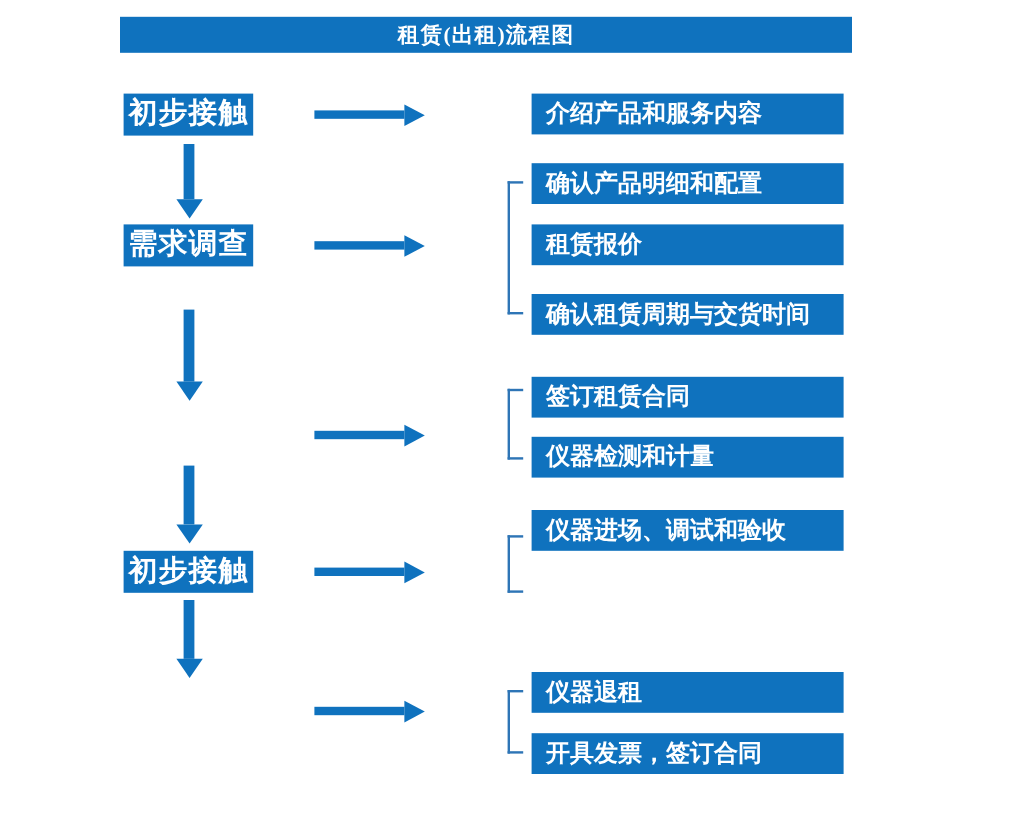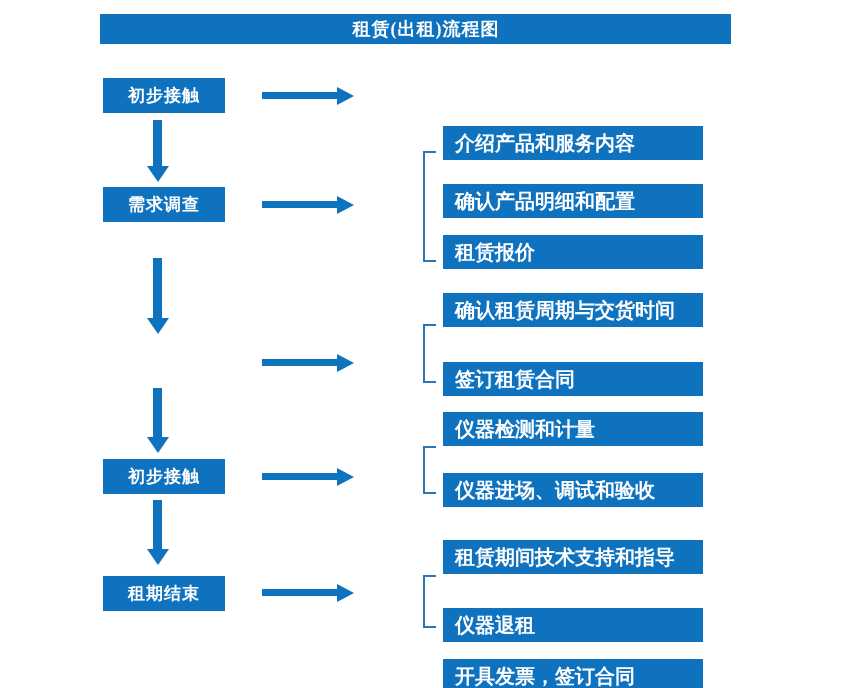--- a/index.html
+++ b/index.html
@@ -3,31 +3,31 @@
 <meta charset="utf-8">
 <style>
   html,body{margin:0;padding:0;background:#ffffff;}
   .stage{
     position:relative;width:844px;height:688px;background:#ffffff;overflow:hidden;
     font-family:"Liberation Serif", serif;
   }
   .title{
     position:absolute;left:100px;top:14px;width:610px;height:30px;
     background:var(--accent);color:#fff;font-weight:bold;font-size:18px;
-    line-height:30px;text-align:center;letter-spacing:1px;padding-left:21px;
+    line-height:30px;text-align:center;letter-spacing:1px;
   }
   .lbox{
-    position:absolute;left:103px;width:122px;height:35px;
-    background:var(--accent);color:#fff;font-weight:bold;font-size:17px;
+    position:absolute;left:103px;width:108px;height:35px;
+    background:var(--accent);color:#fff;font-weight:bold;font-size:24px;
     line-height:35px;text-align:center;letter-spacing:1px;white-space:nowrap;
   }
   .rbox{
     position:absolute;left:443px;width:260px;height:34px;
     background:var(--accent);color:#fff;font-weight:bold;font-size:20px;
-    line-height:34px;padding-left:12px;box-sizing:border-box;white-space:nowrap;margin-top:48px;
+    line-height:34px;padding-left:12px;box-sizing:border-box;white-space:nowrap;
   }
   .harrow{
     position:absolute;left:262px;width:75px;height:7px;background:var(--accent);
   }
   .harrow::after{
     content:"";position:absolute;right:-17px;top:50%;margin-top:-9px;
     border-left:17px solid var(--accent);
     border-top:9px solid transparent;border-bottom:9px solid transparent;
   }
   .varrow{
@@ -46,21 +46,20 @@
 </head>
 <body>
 
 <div class="stage">
 
   <div class="title">租赁(出租)流程图</div>
 
   <div class="lbox" style="top:78px">初步接触</div>
   <div class="lbox" style="top:187px">需求调查</div>
   <div class="lbox" style="top:459px">初步接触</div>
-  <div class="lbox" style="top:576px">租期结束</div>
 
   <div class="harrow" style="top:92px"></div>
   <div class="harrow" style="top:201px"></div>
   <div class="harrow" style="top:359px"></div>
   <div class="harrow" style="top:473px"></div>
   <div class="harrow" style="top:589px"></div>
 
   <div class="varrow" style="top:120px;height:46px"></div>
   <div class="varrow" style="top:258px;height:60px"></div>
   <div class="varrow" style="top:388px;height:49px"></div>
@@ -74,18 +73,17 @@
   <div class="rbox" style="top:78px">介绍产品和服务内容</div>
 
   <div class="rbox" style="top:136px">确认产品明细和配置</div>
   <div class="rbox" style="top:245px">确认租赁周期与交货时间</div>
   <div class="rbox" style="top:187px">租赁报价</div>
 
   <div class="rbox" style="top:314px">签订租赁合同</div>
   <div class="rbox" style="top:364px">仪器检测和计量</div>
 
   <div class="rbox" style="top:425px">仪器进场、调试和验收</div>
-  <div class="rbox" style="top:492px">租赁期间技术支持和指导</div>
 
   <div class="rbox" style="top:560px">仪器退租</div>
   <div class="rbox" style="top:611px">开具发票，签订合同</div>
 
 </div>
 
 </body></html>

